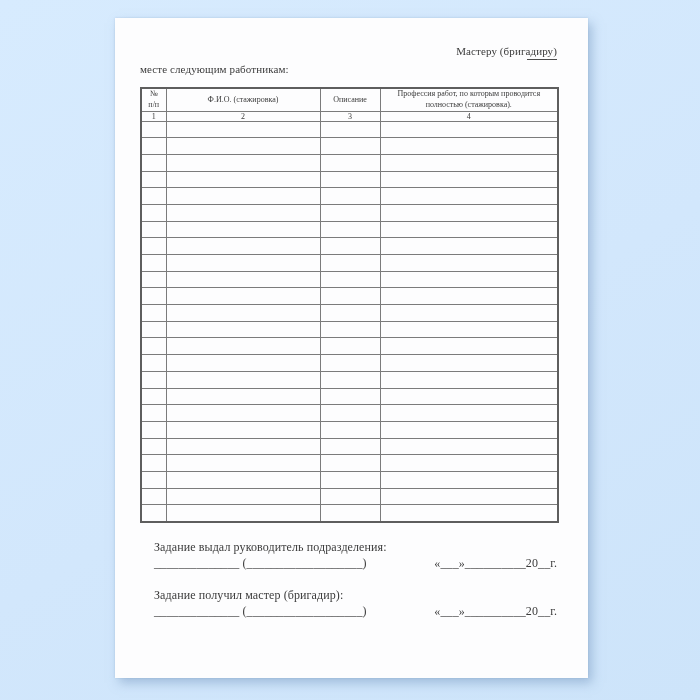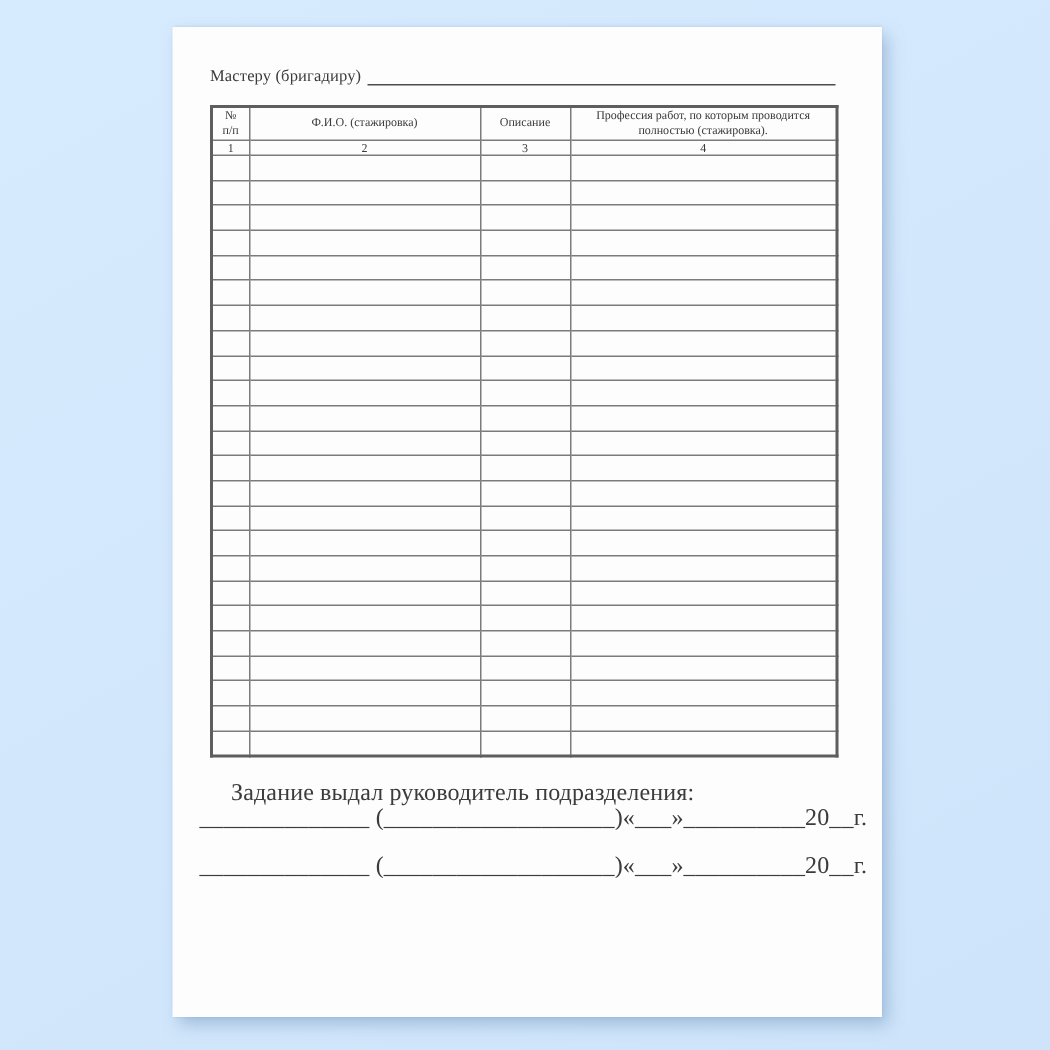--- a/index.html
+++ b/index.html
@@ -24,21 +24,21 @@
     color: #3b3b3b;
   }
   
   .doc-header {
     margin-top: 26px;
     font-size: 11px;
     line-height: 14.5px;
     letter-spacing: 0.1px;
     white-space: nowrap;
   }
-  .addressee-row { display: flex; align-items: flex-end; }
+  .addressee-row { display: flex; align-items: flex-end; flex-direction: column; }
   .addressee-row .fill-line {
     flex: 1;
     border-bottom: 1px solid #4d4d4d;
     margin-left: 4px;
     margin-bottom: 2px;
     min-width: 30px;
   }
   
   table.form-table {
     margin-top: 11px;
@@ -55,43 +55,44 @@
     text-align: center;
     vertical-align: middle;
     padding: 0 2px;
     overflow: hidden;
   }
   tr.header-row th { height: 23px; }
   tr.header-row .two-line { line-height: 10.5px; }
   tr.numbers-row td { height: 9px; line-height: 9px; }
   tbody.empty-rows td { height: 16.7px; }
   
-  .footer-area { margin-top: 17px; margin-left: 14px; font-size: 16px; }
+  .footer-area { margin-top: 17px; margin-left: 14px; font-size: 12px; }
   .footer-block + .footer-block { margin-top: 17px; }
   .footer-label { line-height: 14px; letter-spacing: 0.1px; white-space: nowrap; }
   .sig-row {
     display: flex;
-    justify-content: center;
+    justify-content: space-between;
     margin-top: 2px;
     line-height: 15px;
     white-space: nowrap;
     letter-spacing: 0.1px;
   }
 </style>
 </head>
 <body>
 
 <div class="page">
   <div class="content">
 
     <div class="doc-header">
       <div class="addressee-row">
         <span>Мастеру (бригадиру)</span>
         <span class="fill-line"></span>
       </div>
+      <div>месте следующим работникам:</div>
     </div>
 
     <table class="form-table">
       <colgroup>
         <col style="width:25px">
         <col style="width:154px">
         <col style="width:60px">
         <col style="width:178px">
       </colgroup>
       <thead>
@@ -264,20 +265,21 @@
 
     <div class="footer-area">
       <div class="footer-block">
         <div class="footer-label">Задание выдал руководитель подразделения:</div>
         <div class="sig-row">
           <span>______________ (___________________)</span>
           <span>«___»__________20__г.</span>
         </div>
       </div>
       <div class="footer-block">
+        <div class="footer-label">Задание получил мастер (бригадир):</div>
         <div class="sig-row">
           <span>______________ (___________________)</span>
           <span>«___»__________20__г.</span>
         </div>
       </div>
     </div>
 
   </div>
 </div>
 

